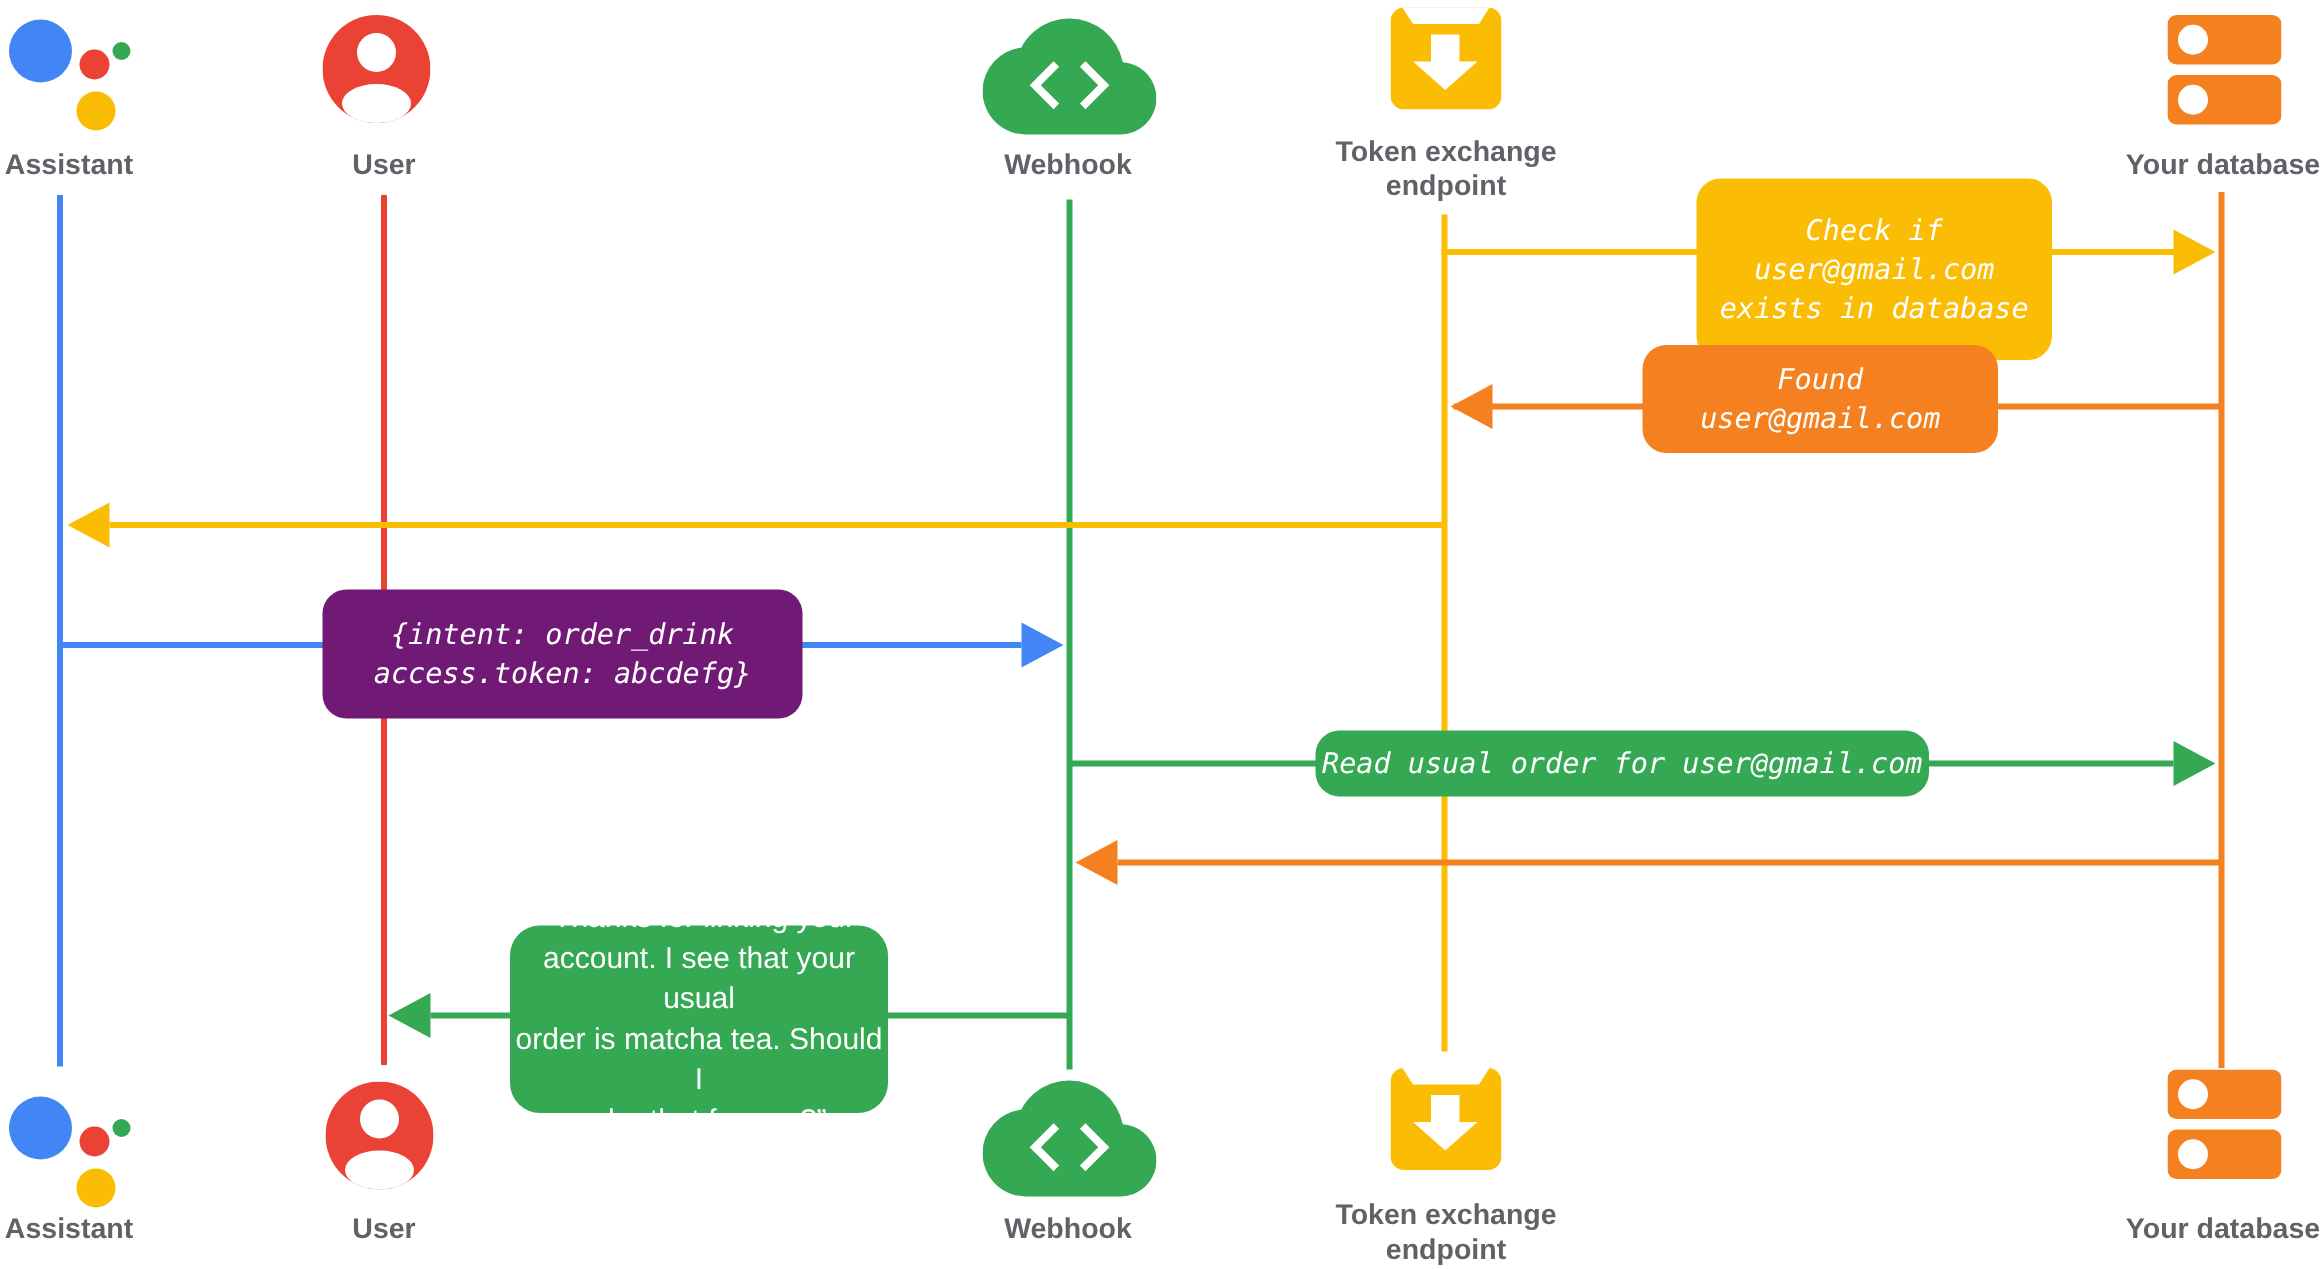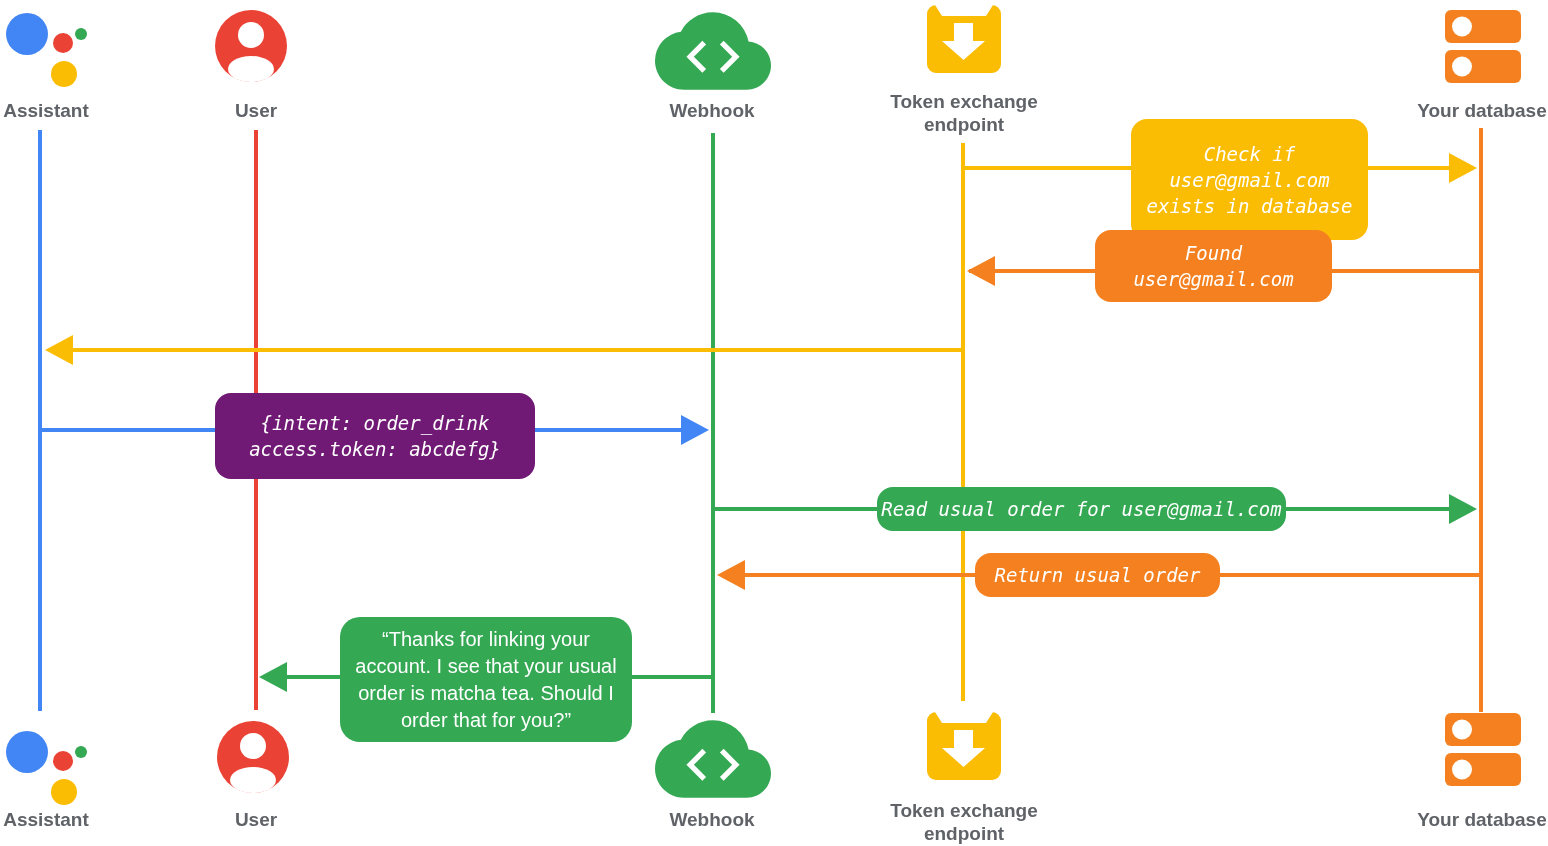--- a/index.html
+++ b/index.html
@@ -46,25 +46,24 @@
   <div class="head-right" style="left:681px;top:415px;border-left:28px solid #4285F4;"></div>
   <div class="msg-box" style="left:215px;top:393px;width:320px;height:86px;background:#701a75;font-style:italic;">{intent: order_drink
 access.token: abcdefg}</div>
 
   <div class="mline" style="left:713px;width:736px;top:507px;background:#34A853;"></div>
   <div class="head-right" style="left:1449px;top:494px;border-left:28px solid #34A853;"></div>
   <div class="msg-box" style="left:877px;top:487px;width:409px;height:44px;background:#34A853;">Read usual order for user@gmail.com</div>
 
   <div class="mline" style="left:745px;width:736px;top:573px;background:#F4801F;"></div>
   <div class="head-left" style="left:717px;top:560px;border-right:28px solid #F4801F;"></div>
-  <div class="msg-box" style="left:975px;top:553px;width:245px;height:44px;background:#F4801F;">Return usual order</div>
 
   <div class="mline" style="left:287px;width:426px;top:675px;background:#34A853;"></div>
   <div class="head-left" style="left:259px;top:662px;border-right:28px solid #34A853;"></div>
-  <div class="msg-box sans" style="left:340px;top:617px;width:292px;height:125px;background:#34A853;">“Thanks for linking your
+  <div class="msg-box sans" style="left:340px;top:617px;width:252px;height:125px;background:#34A853;">“Thanks for linking your
 account. I see that your usual
 order is matcha tea. Should I
 order that for you?”</div>
 
   <svg class="icon" style="left:4px;top:10px;" width="86" height="86" viewBox="0 0 86 86">
     <circle cx="23" cy="24" r="21" fill="#4285F4"></circle>
     <circle cx="59" cy="33" r="10" fill="#EA4335"></circle>
     <circle cx="77" cy="24" r="6" fill="#34A853"></circle>
     <circle cx="60" cy="64" r="13" fill="#FBBC04"></circle>
   </svg>

